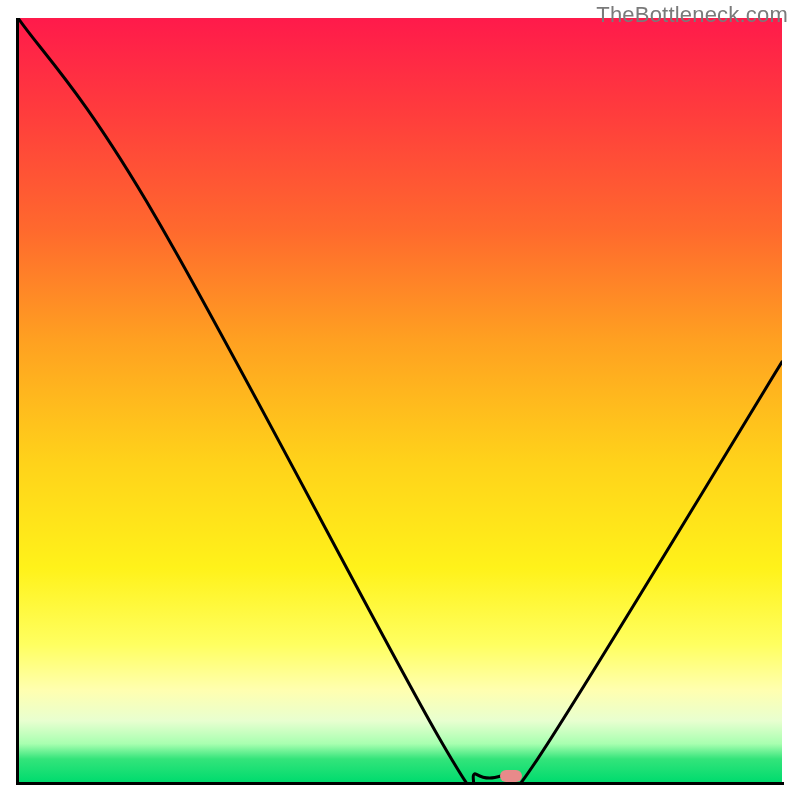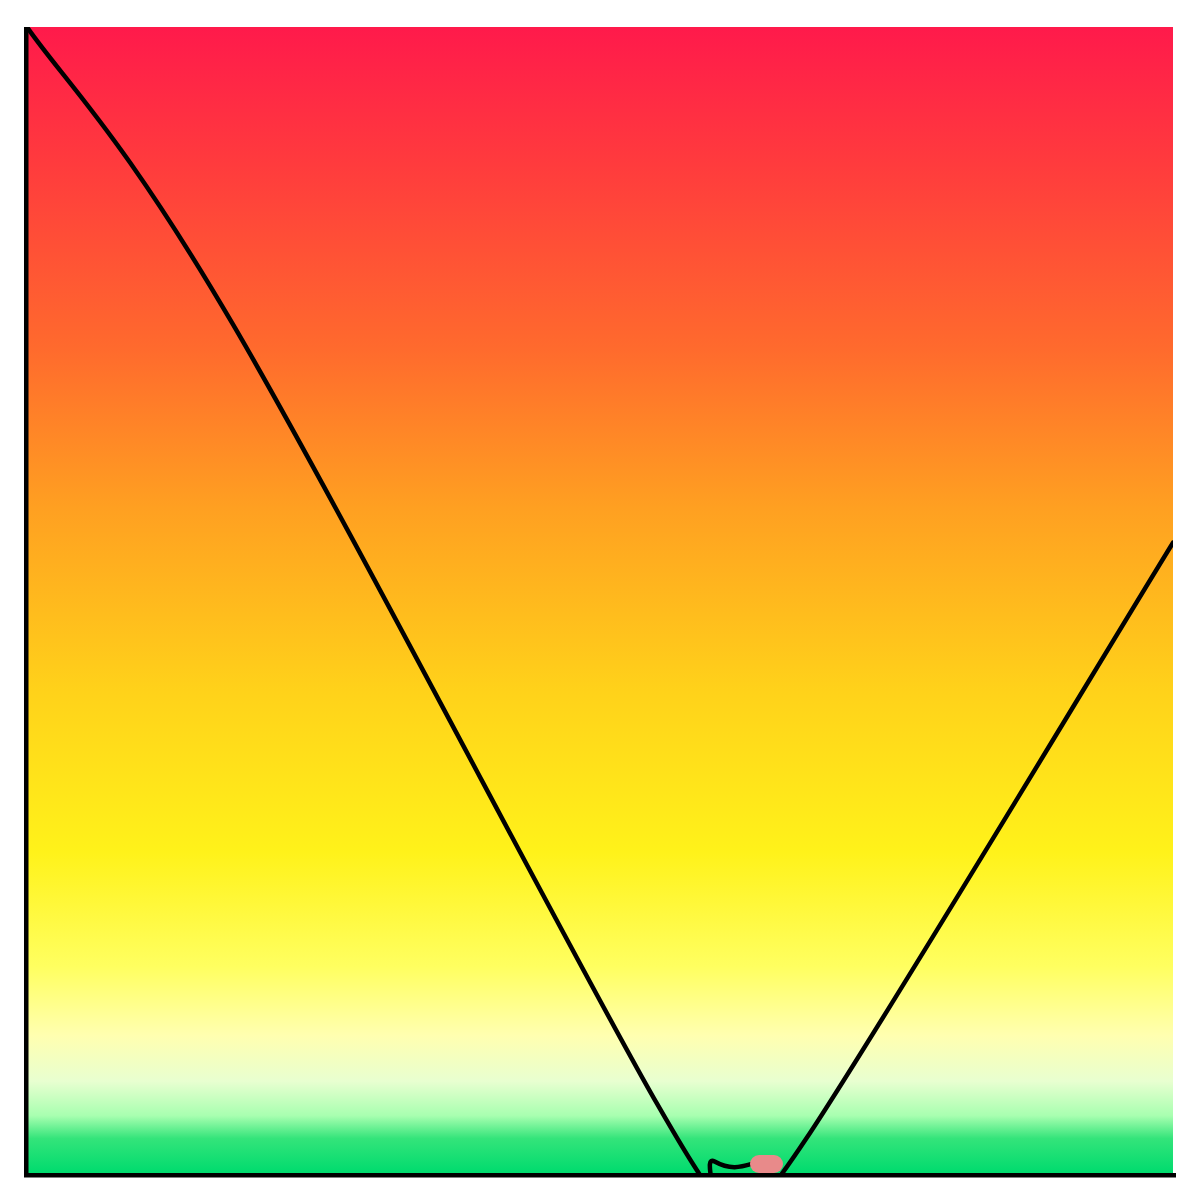--- a/index.html
+++ b/index.html
@@ -89,14 +89,15 @@
 
   <svg class="curve" viewBox="0 0 764 764" preserveAspectRatio="none">
     <path id="curve-path" d="M 0.00 0.00 C 24.75 35.76, 61.88 69.37, 137.52 198.64 C 213.16 327.91, 362.44 617.77, 420.20 718.16 C 477.96 818.55, 446.02 749.48, 458.40 756.36 C 470.78 763.24, 477.96 759.11, 488.96 756.36 C 499.96 753.61, 470.01 815.34, 519.52 741.08 C 569.03 666.82, 719.99 415.31, 764.00 343.80" fill="none" stroke="#000" stroke-width="3" stroke-linecap="round" stroke-linejoin="round"></path>
   </svg>
 
   <div class="marker" id="marker" style="left: 510.78px; top: 775.888px; background: rgb(232, 138, 138);"></div>
 
   <div class="axis-left"></div>
   <div class="axis-bottom"></div>
 
+  <div class="watermark">TheBottleneck.com</div>
 
 </div>
 
 </body></html>

